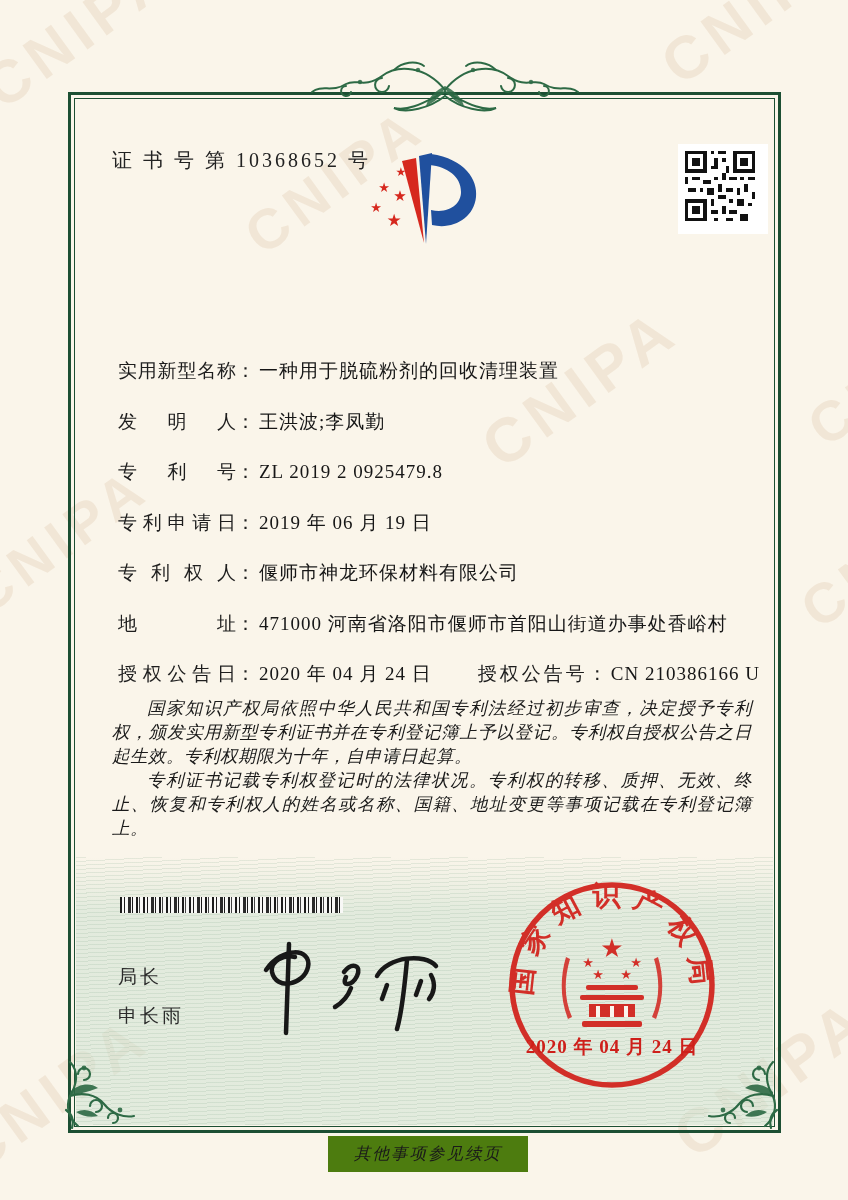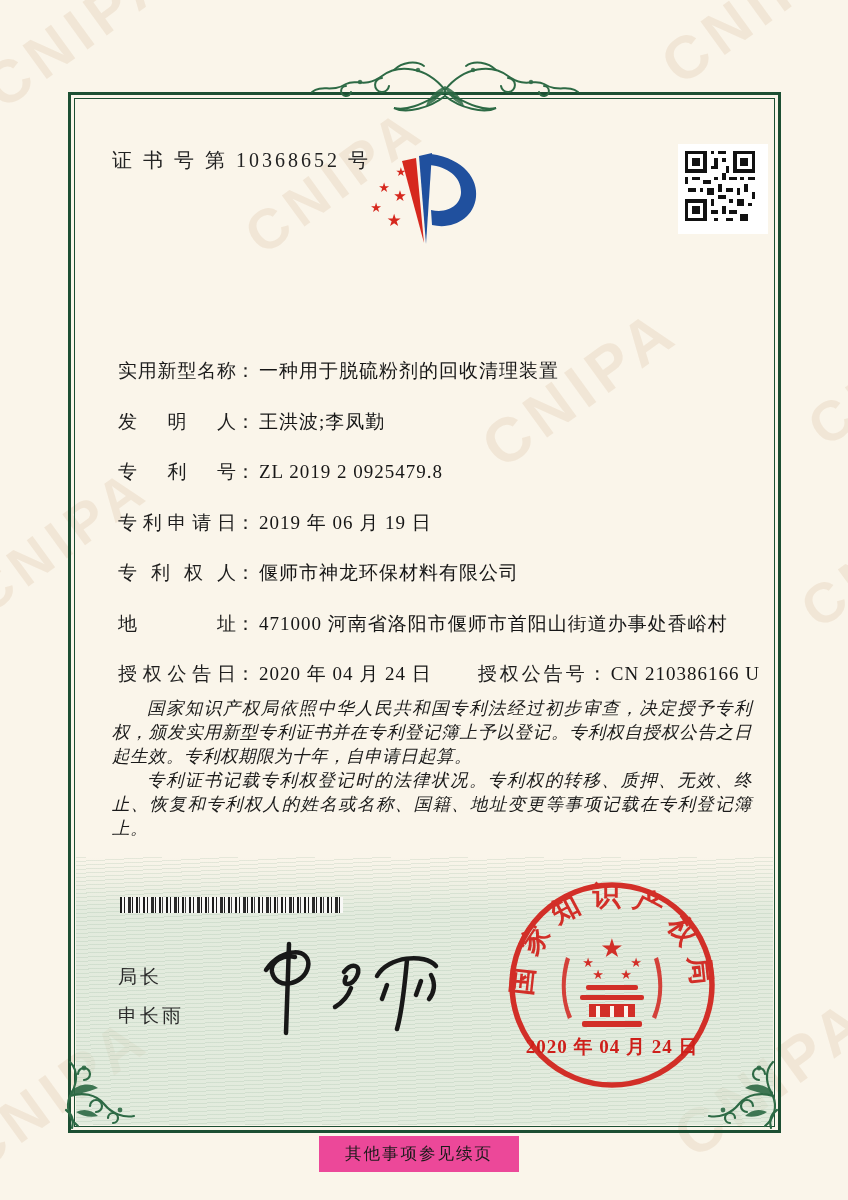--- a/index.html
+++ b/index.html
@@ -82,24 +82,24 @@
   .seal{position:absolute;left:506px;top:879px;width:212px;height:212px;opacity:0.95;}
   .seal-date{
     position:absolute;left:524px;top:1034px;width:176px;text-align:center;
     font-size:19px;color:#ce1f1a;font-weight:700;letter-spacing:1px;z-index:5;
   }
   .page-footer{
     position:absolute;left:68px;top:1096px;width:707px;text-align:center;
     font-size:15px;letter-spacing:2px;color:#2b2b2b;
   }
   .cont-note{
-    position:absolute;left:319px;top:1136px;width:200px;height:36px;
-    background:#ec4899;z-index:5;
+    position:absolute;left:328px;top:1136px;width:200px;height:36px;
+    background:#4d7c0f;z-index:5;
     display:flex;align-items:center;justify-content:center;
-    font-size:16.5px;letter-spacing:2px;color:#1a1a1a;
+    font-size:16.5px;font-style:italic;letter-spacing:2px;color:#1a1a1a;
   }
 </style>
 </head>
 <body>
 
 <span class="wm" style="left:-30px;top:-4px;font-size:60px">CNIPA</span>
 <span class="wm" style="left:648px;top:-28px;font-size:60px">CNIPA</span>
 <span class="wm" style="left:232px;top:148px;font-size:56px">CNIPA</span>
 <span class="wm" style="left:468px;top:352px;font-size:62px">CNIPA</span>
 <span class="wm" style="left:795px;top:340px;font-size:56px">CNIPA</span>

